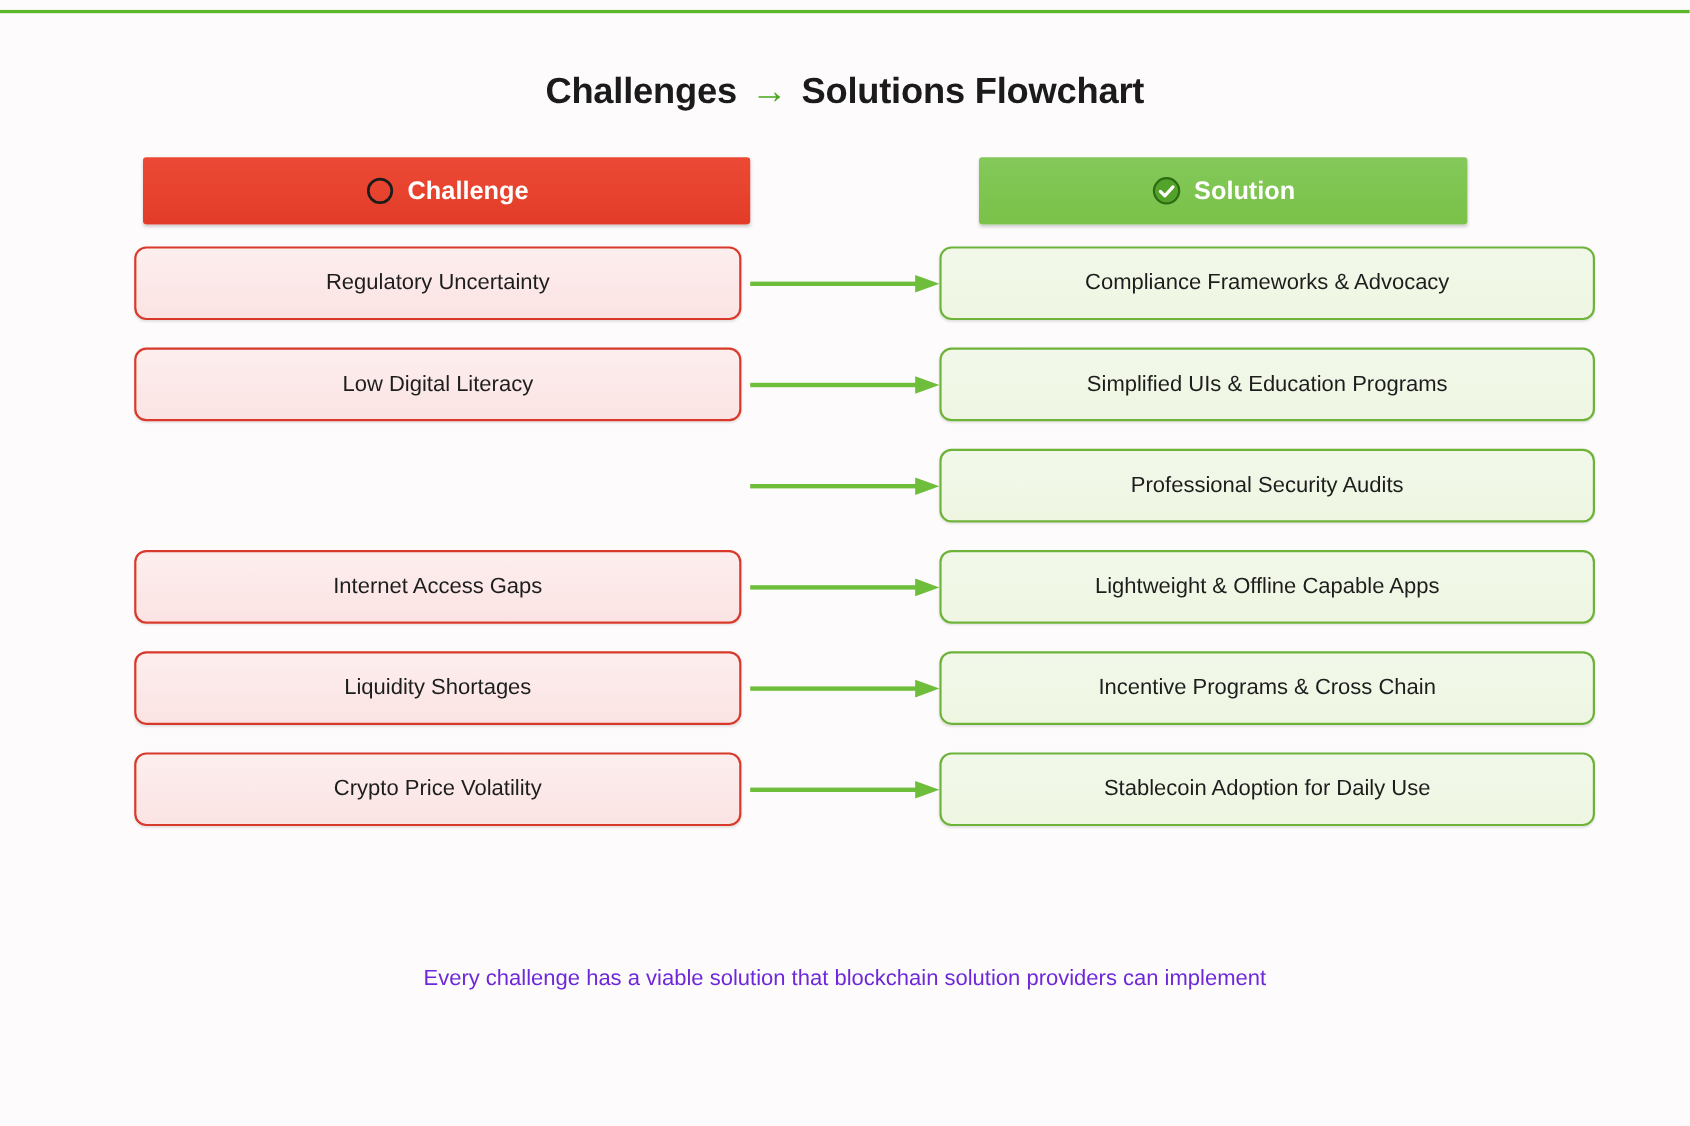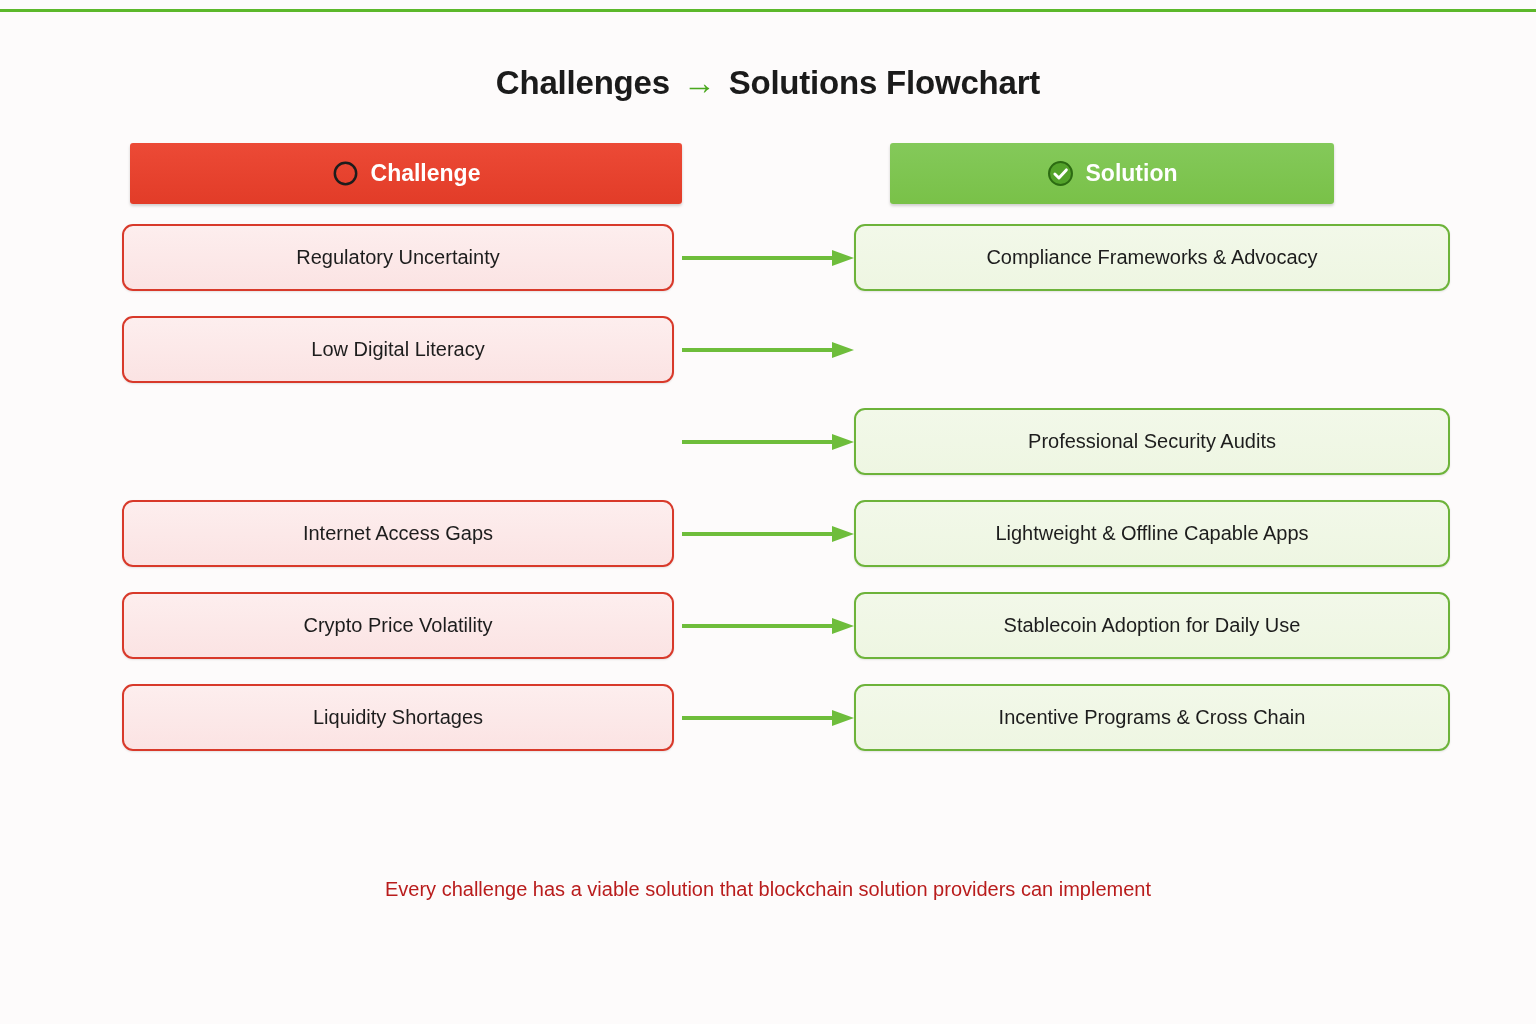--- a/index.html
+++ b/index.html
@@ -138,21 +138,21 @@
     margin-top: -3px;
   }
 
   #footer-note {
     position: absolute;
     top: 878px;
     left: 0;
     width: 1536px;
     text-align: center;
     font-size: 20px;
-    color: #b91c1c;
+    color: #6d28d9;
     white-space: nowrap;
   }
 </style>
 </head>
 <body>
 
 <div id="top-rule"></div>
 
 <div id="page-title">
   <span>Challenges</span>
@@ -195,20 +195,23 @@
   </div>
 
   <div class="row">
     <div class="card card-challenge">
       <span>Low Digital Literacy</span>
     </div>
     <div class="connector">
       <div class="shaft"></div>
       <div class="head"></div>
     </div>
+    <div class="card card-solution">
+      <span>Simplified UIs &amp; Education Programs</span>
+    </div>
   </div>
 
   <div class="row">
     <div class="connector">
       <div class="shaft"></div>
       <div class="head"></div>
     </div>
     <div class="card card-solution">
       <span>Professional Security Audits</span>
     </div>
@@ -223,39 +226,39 @@
       <div class="head"></div>
     </div>
     <div class="card card-solution">
       <span>Lightweight &amp; Offline Capable Apps</span>
     </div>
   </div>
 
 
   <div class="row">
     <div class="card card-challenge">
+      <span>Liquidity Shortages</span>
+    </div>
+    <div class="connector">
+      <div class="shaft"></div>
+      <div class="head"></div>
+    </div>
+    <div class="card card-solution">
+      <span>Incentive Programs &amp; Cross Chain</span>
+    </div>
+  </div>
+
+  <div class="row">
+    <div class="card card-challenge">
       <span>Crypto Price Volatility</span>
     </div>
     <div class="connector">
       <div class="shaft"></div>
       <div class="head"></div>
     </div>
     <div class="card card-solution">
       <span>Stablecoin Adoption for Daily Use</span>
     </div>
   </div>
 
-  <div class="row">
-    <div class="card card-challenge">
-      <span>Liquidity Shortages</span>
-    </div>
-    <div class="connector">
-      <div class="shaft"></div>
-      <div class="head"></div>
-    </div>
-    <div class="card card-solution">
-      <span>Incentive Programs &amp; Cross Chain</span>
-    </div>
-  </div>
-
 </div>
 
 <div id="footer-note">Every challenge has a viable solution that blockchain solution providers can implement</div>
 
 </body></html>

